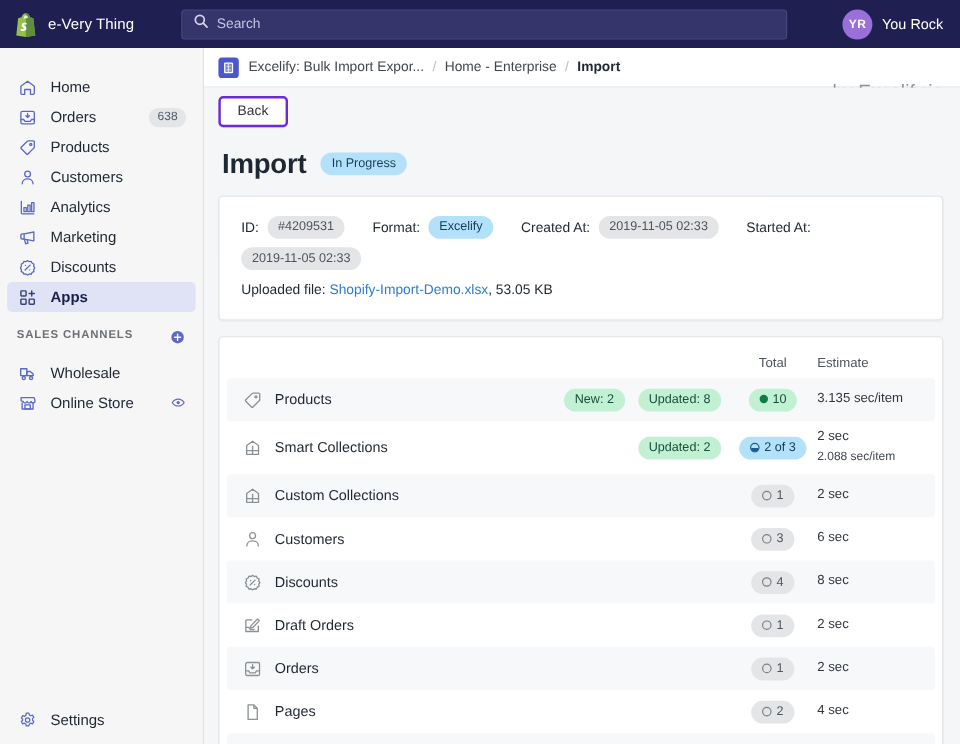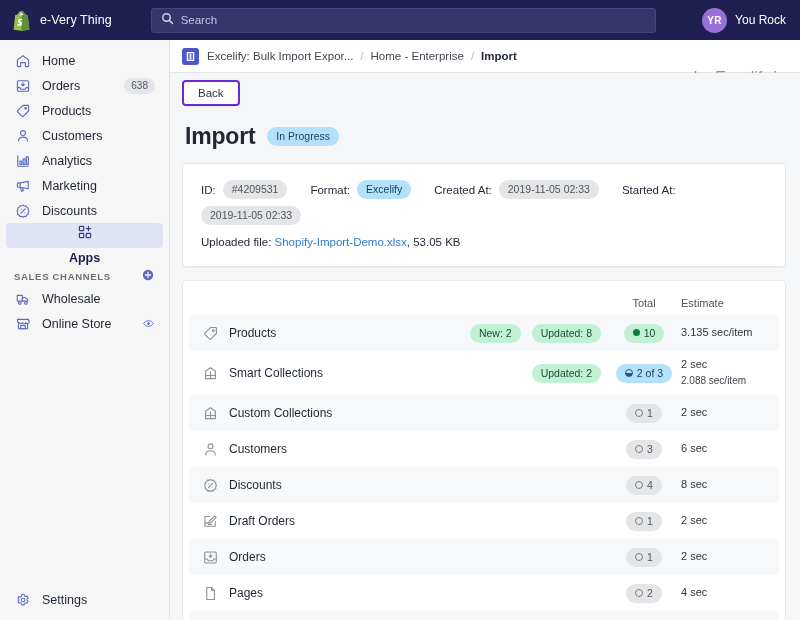--- a/index.html
+++ b/index.html
@@ -41,42 +41,42 @@
 
   
   .shell { flex: 1; display: flex; min-height: 0; }
 
   
   .sidebar {
     width: 170px; min-width: 170px;
     background: #f6f6f7;
     border-right: 1px solid #e1e3e5;
     display: flex; flex-direction: column;
-    padding-top: 8px;
+    padding-top: 20px;
     position: relative;
   }
   .nav-item {
     height: 25px; margin: 0 6px; padding: 0 8px;
     border-radius: 4px;
     display: flex; align-items: center; gap: 11px;
     font-size: 12.5px; color: #1f2733;
     cursor: pointer;
   }
-  .nav-item.active { background: #dfe3f5; color: #19204e; font-weight: 600; flex-direction: column; }
+  .nav-item.active { background: #dfe3f5; color: #19204e; font-weight: 600; }
   .nav-item .ico { width: 17px; height: 17px; display: flex; align-items: center; justify-content: center; flex: 0 0 17px; }
   .nav-item .ico svg { display: block; }
   .nav-label { flex: 1; white-space: nowrap; }
   .count-pill {
     background: #e4e5e7; color: #51596b;
     font-size: 10px; border-radius: 9px;
     padding: 1px 7px 2px; line-height: 1.3;
   }
   .section-head {
     margin: 14px 6px 4px; padding: 0 8px;
-    display: flex; align-items: flex-end;
+    display: flex; align-items: flex-start;
     height: 20px;
   }
   .section-title {
     flex: 1; font-size: 9.5px; letter-spacing: .7px;
     color: #6d7175; text-transform: uppercase; font-weight: 600;
   }
   .section-action { width: 14px; height: 14px; display: flex; align-items: center; justify-content: center; cursor: pointer; }
   .nav-item .trailing-ico { width: 14px; height: 14px; display: flex; align-items: center; justify-content: center; }
   .sidebar-bottom { position: absolute; left: 0; right: 0; bottom: 8px; }
 

